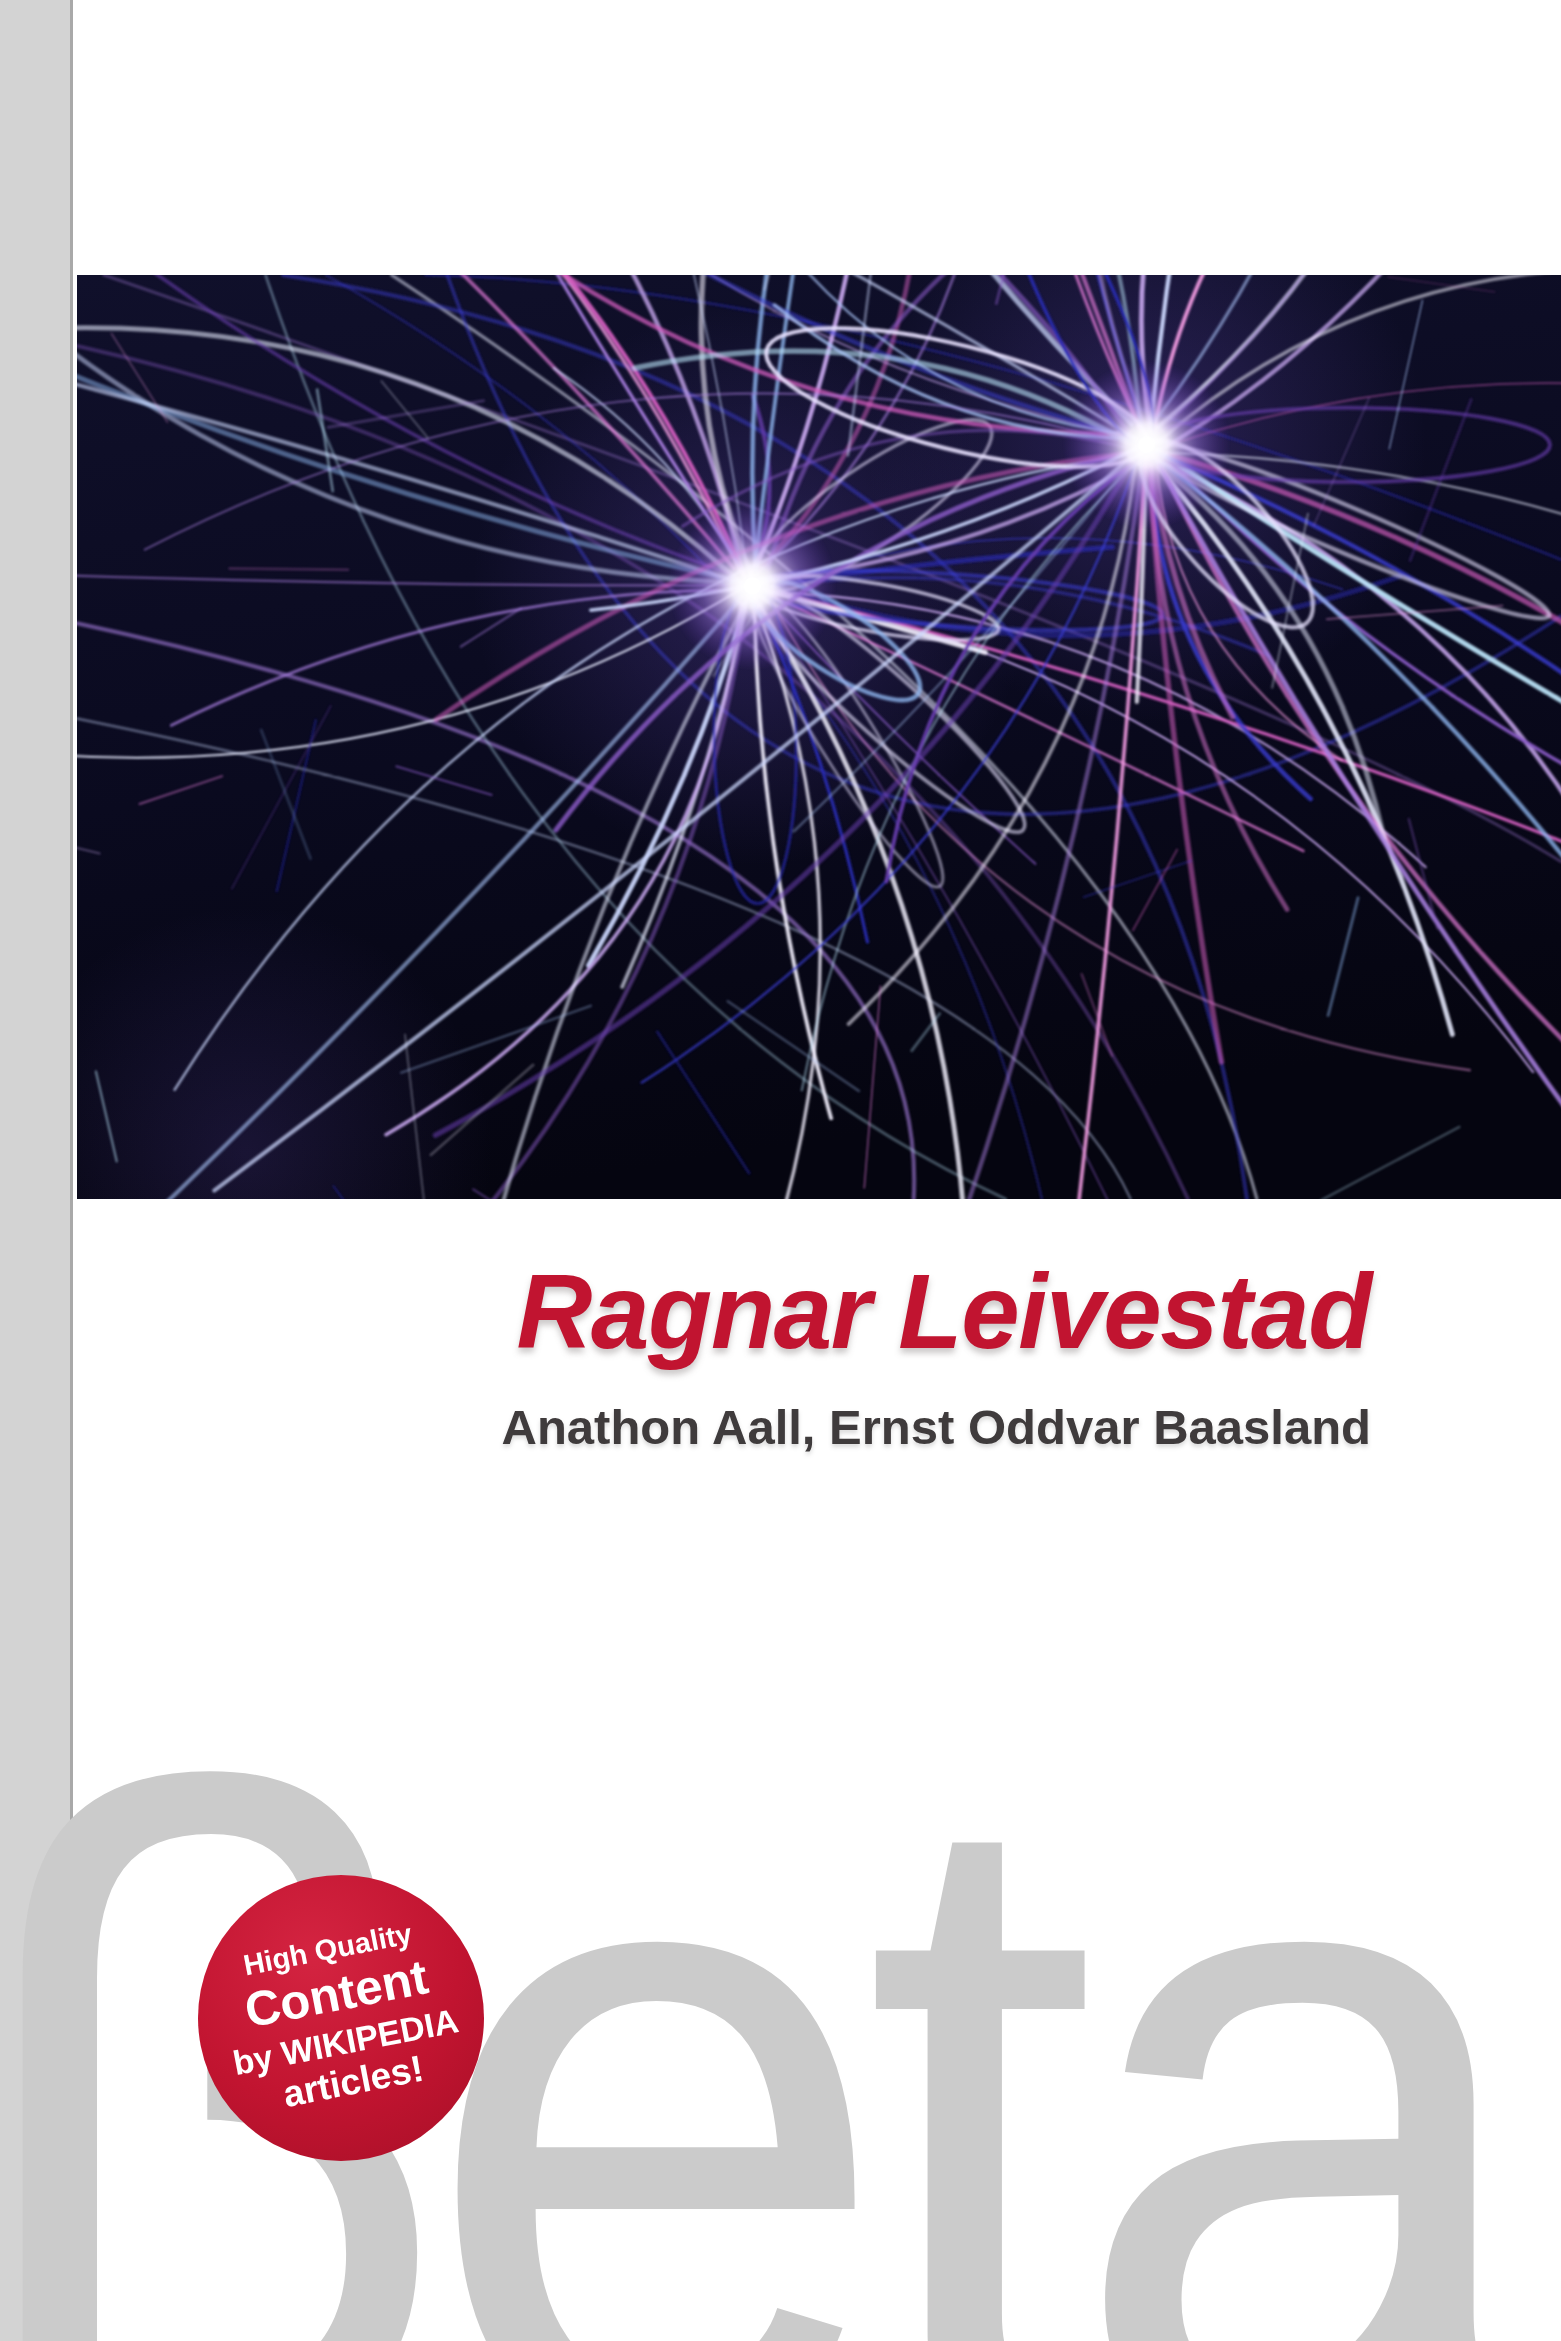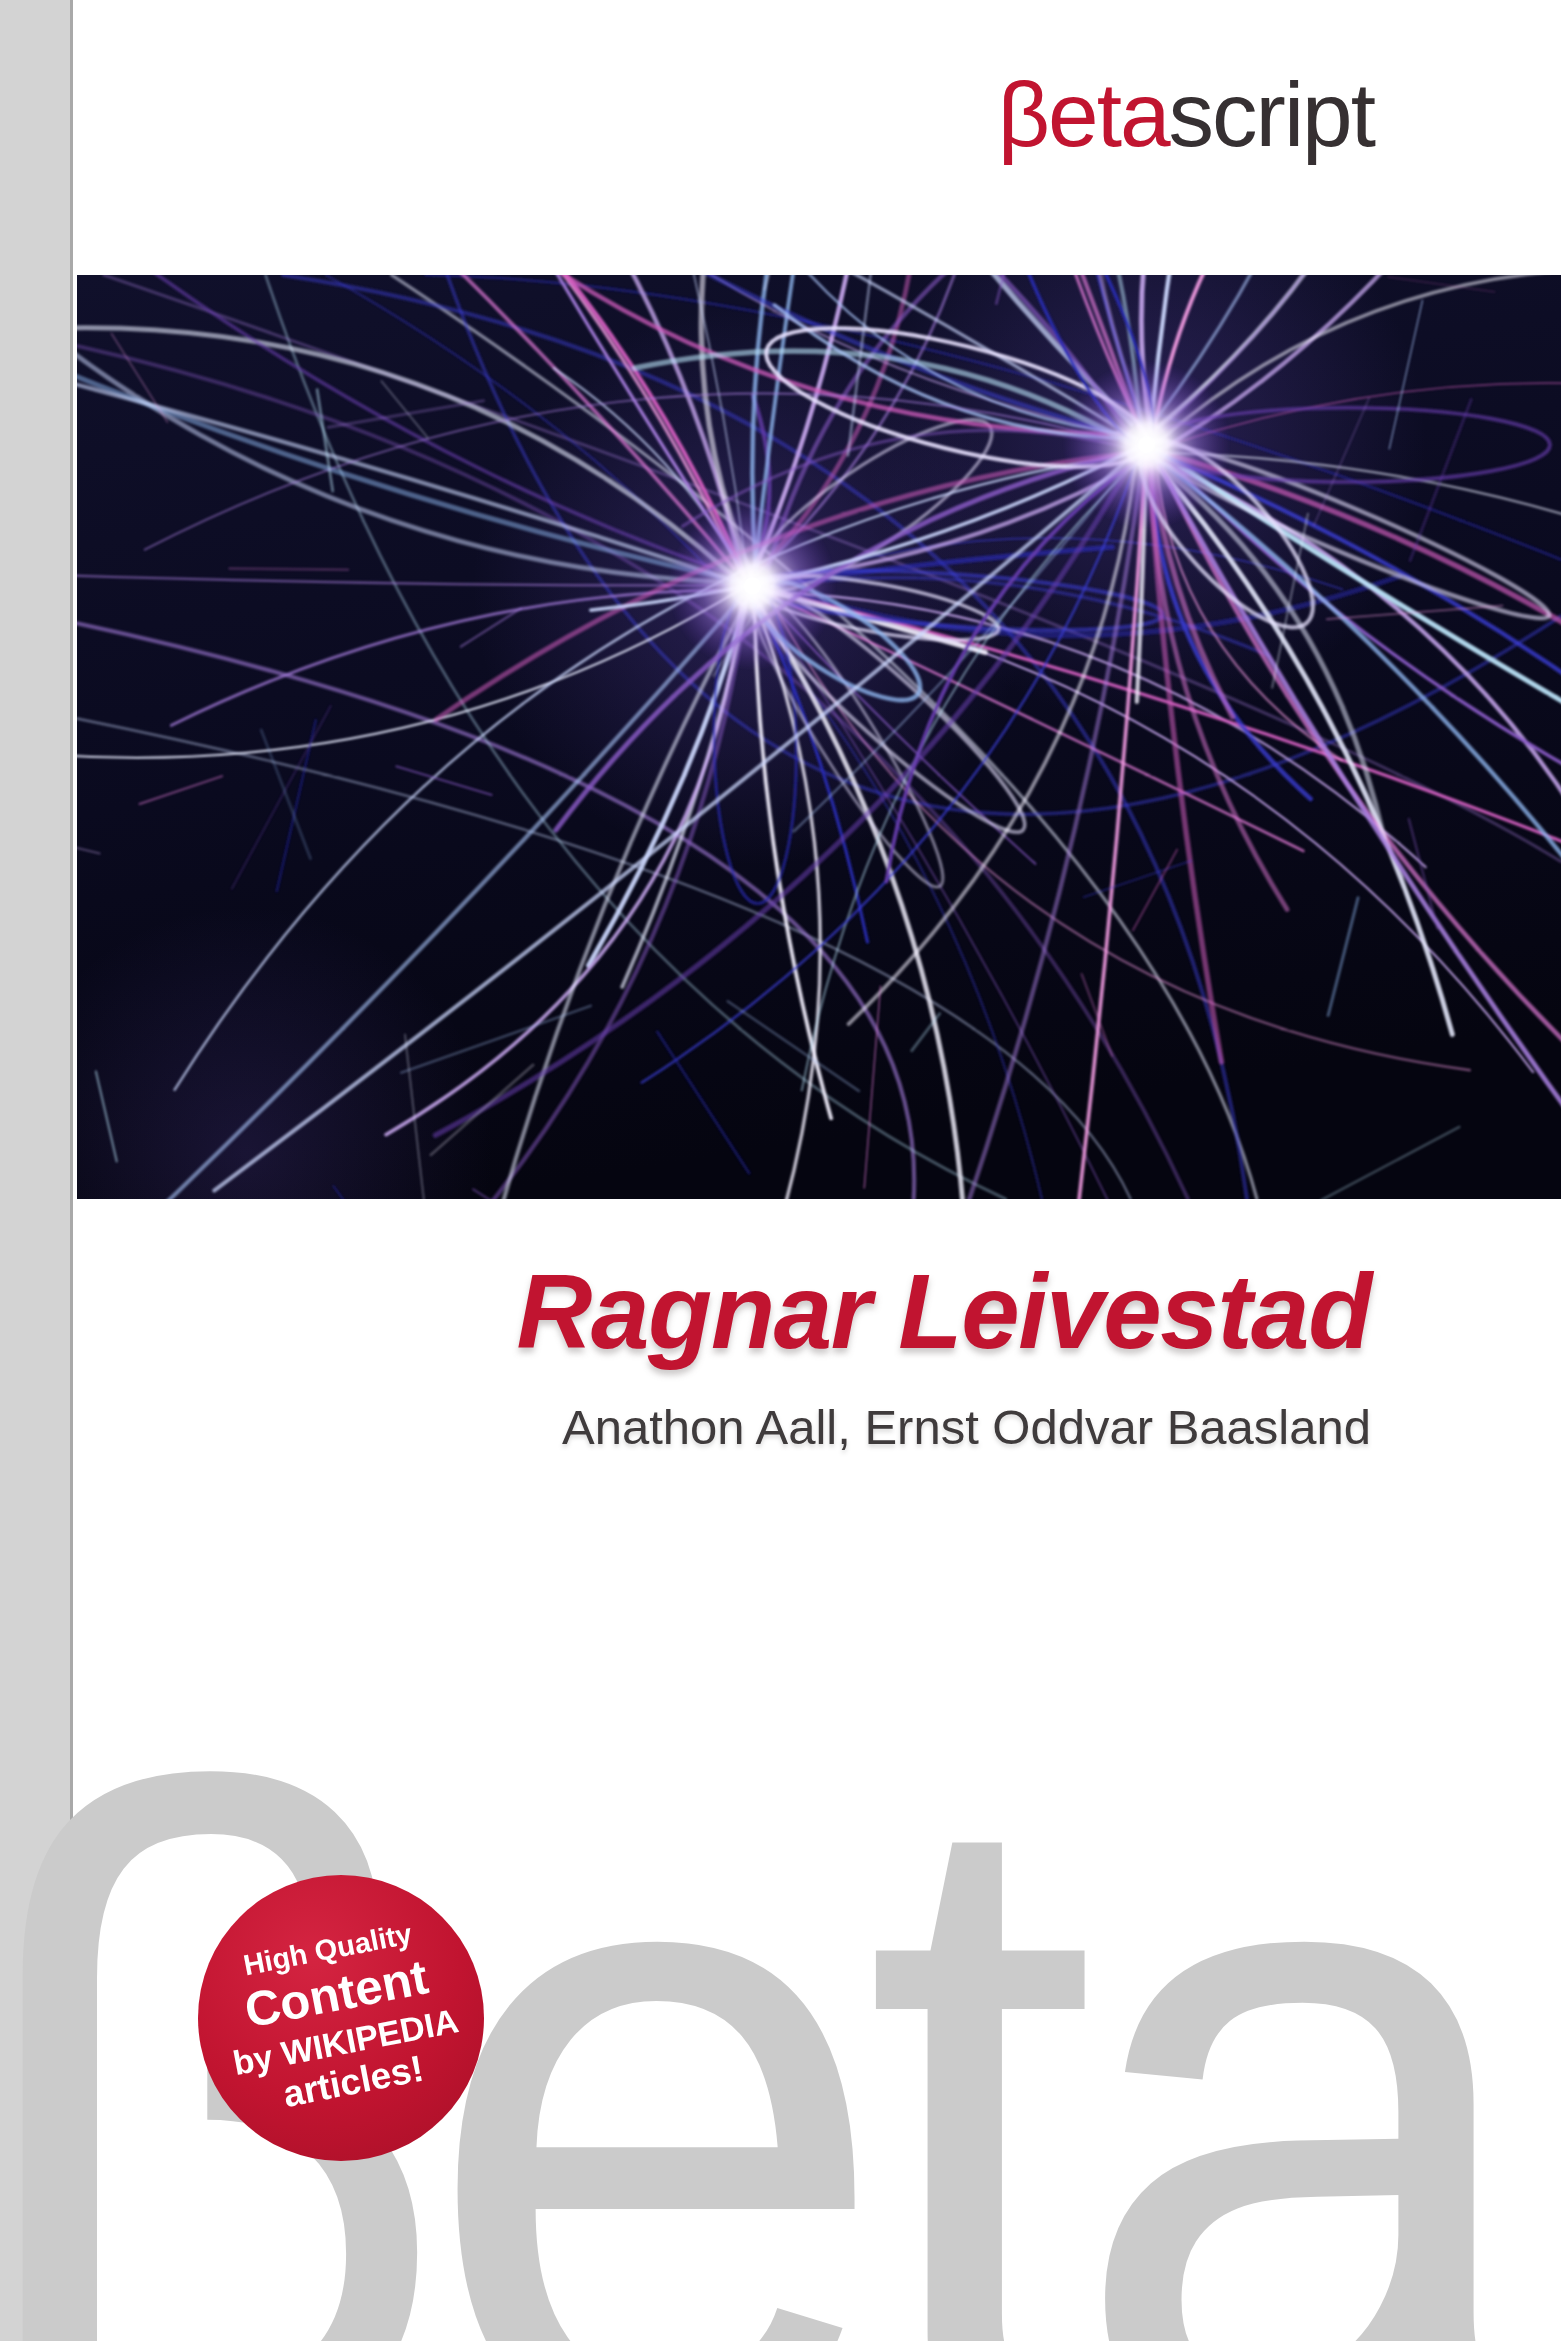--- a/index.html
+++ b/index.html
@@ -39,20 +39,21 @@
     font-size:105px;font-weight:bold;letter-spacing:-1.3px;line-height:1;
     color:#c11430;white-space:nowrap;z-index:4;
     text-shadow:0 4.6px 5.9px rgba(110,100,100,0.35);
     font-style:italic;
   }
   .subtitle{
     position:absolute;top:1403px;right:190px;
     font-size:49px;line-height:1;letter-spacing:0;
     color:#3f3b3c;white-space:nowrap;z-index:4;
     text-shadow:0 3.3px 4.6px rgba(130,130,130,0.3);
+    font-weight:bold;
   }
   
   .watermark{
     position:absolute;left:-36px;top:1660px;
     font-size:846px;line-height:1;letter-spacing:-29px;
     color:#cbcbcb;z-index:2;white-space:nowrap;
     transform:scaleY(1.08);transform-origin:0 0;
     user-select:none;
   }
   
@@ -83,21 +84,20 @@
 <body>
 
 <div class="page">
 
   <div class="spine"></div>
   <div class="spine-edge"></div>
 
   <div class="watermark">βeta</div>
 
   <div class="logo">
-    <div><span class="red">βeta</span><span>script</span></div>
   </div>
 
   <div class="photo">
     <svg id="fireworks-svg" viewBox="0 0 2281 1420" preserveAspectRatio="none">
         <defs>
           <linearGradient id="bg" x1="0" y1="0" x2="0.25" y2="1">
             <stop offset="0" stop-color="#10102b"></stop>
             <stop offset="0.55" stop-color="#0a0a1f"></stop>
             <stop offset="1" stop-color="#050510"></stop>
           </linearGradient>

